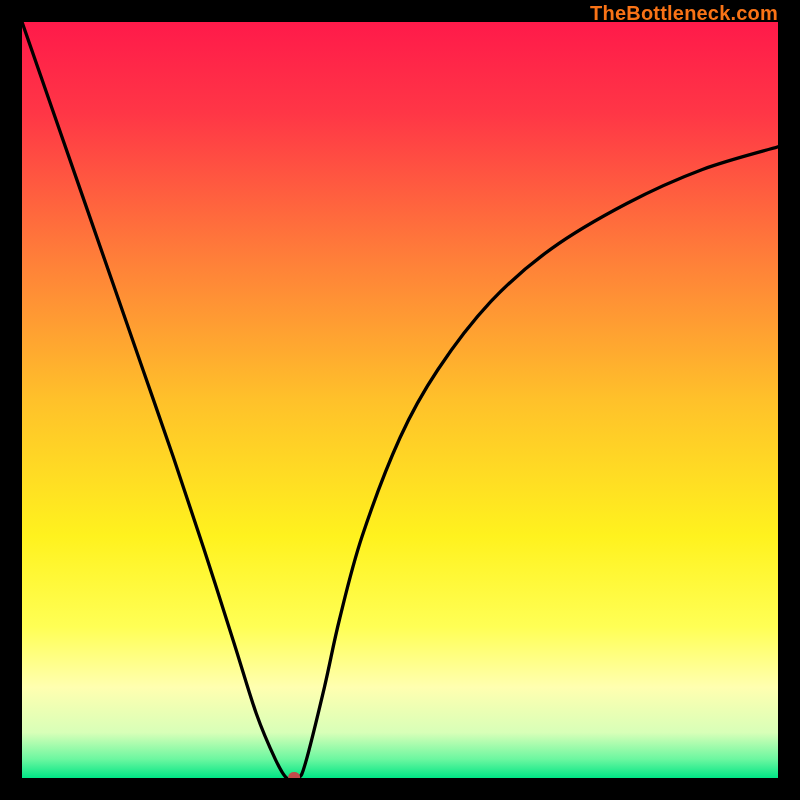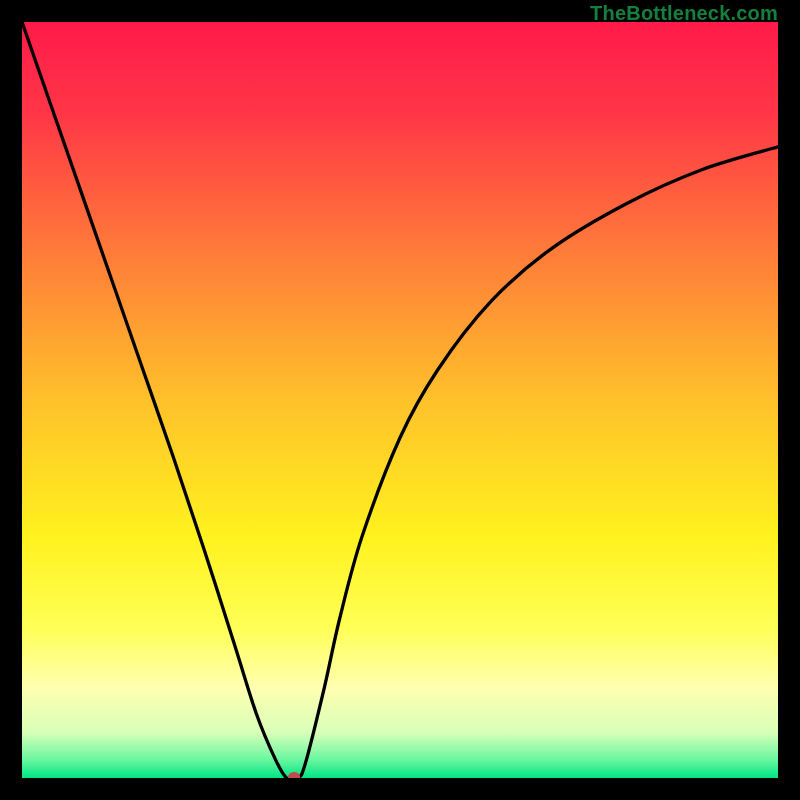--- a/index.html
+++ b/index.html
@@ -27,21 +27,21 @@
     width: 756px; height: 756px;
     z-index: 2;
   }
   .watermark {
     position: absolute;
     top: 2px;
     right: 22px;
     font-family: Arial, Helvetica, sans-serif;
     font-size: 20px;
     font-weight: bold;
-    color: #15803d;
+    color: #f97316;
     z-index: 4;
     letter-spacing: 0.2px;
   }
 </style>
 </head>
 <body>
 
 <div class="plot-area">
   <svg class="gradient" viewBox="0 0 756 756" preserveAspectRatio="none">
     <defs>

